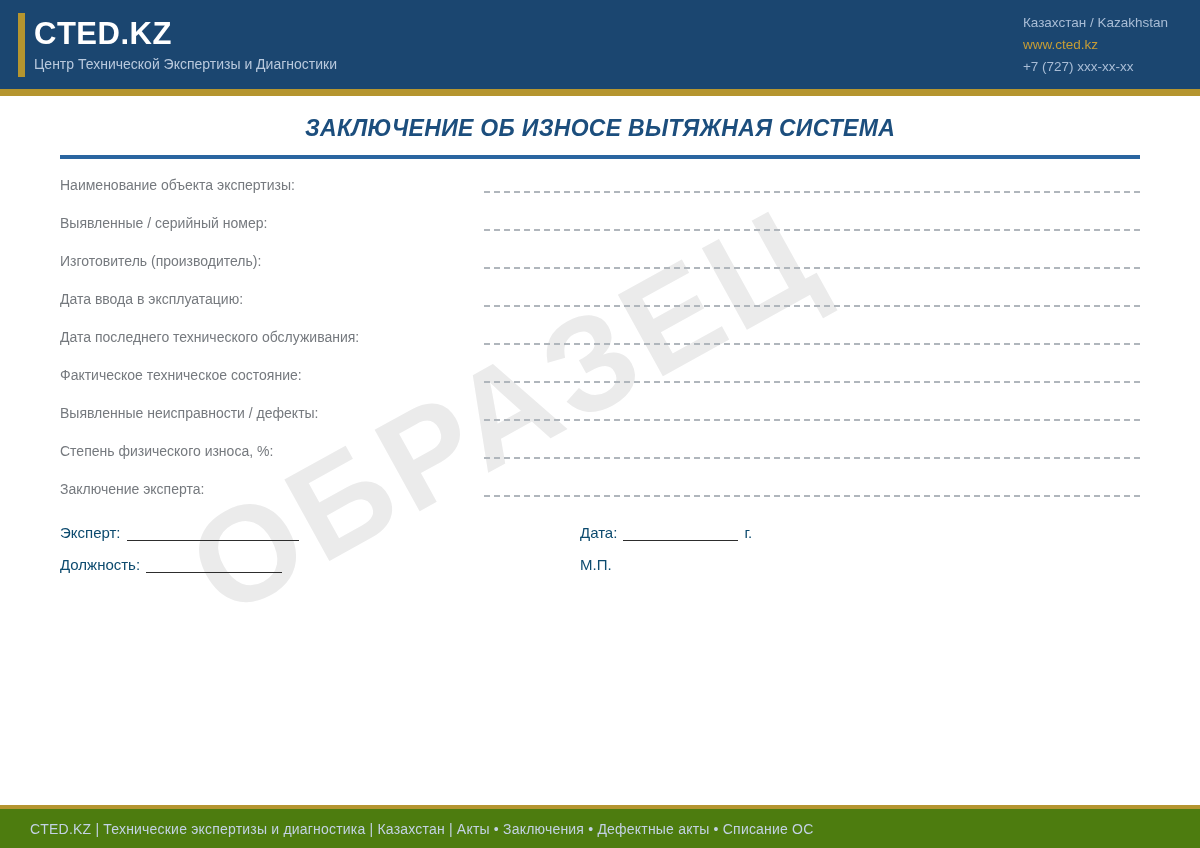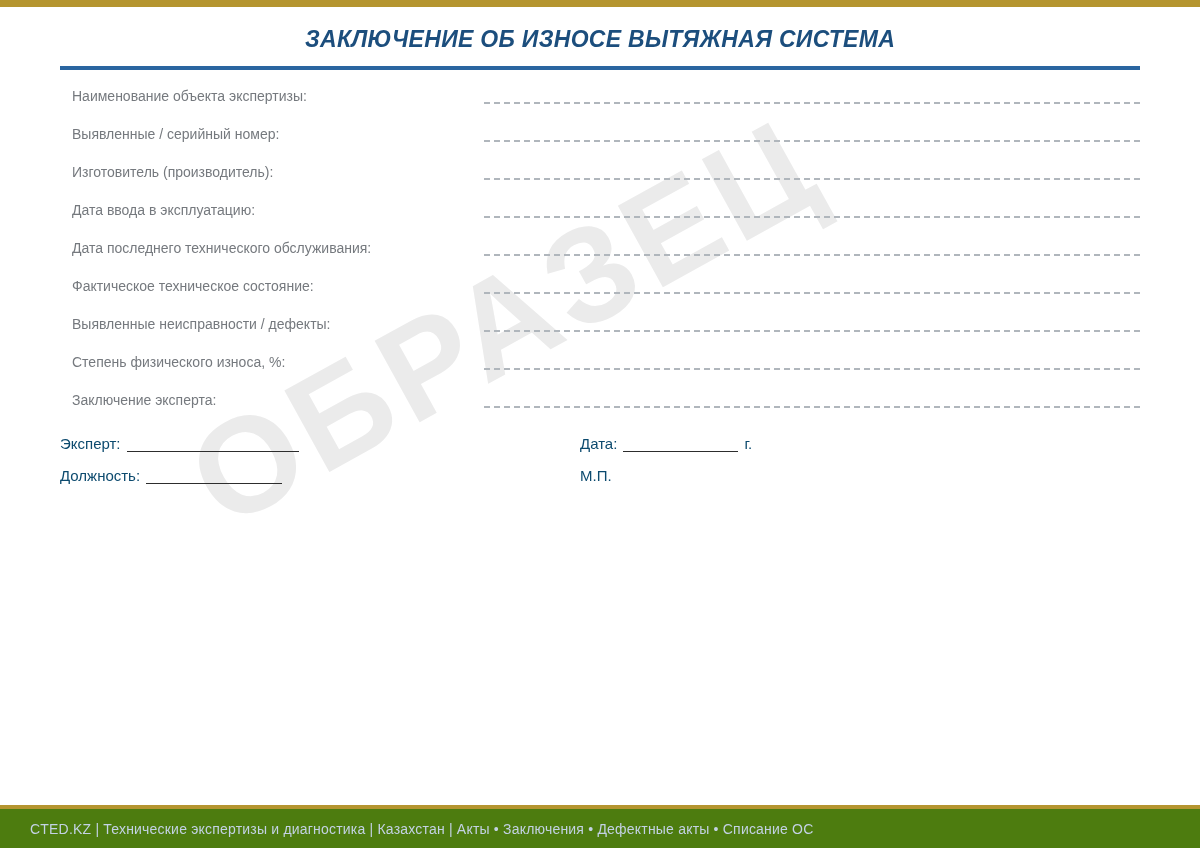--- a/index.html
+++ b/index.html
@@ -43,21 +43,21 @@
 
   .doc-title {
     position:relative; z-index:1;
     padding-top:19px; text-align:center;
     font-size:23px; font-weight:600; letter-spacing:0.3px; color:#1c4e7d;font-style:italic;
   }
   .title-rule { position:relative; z-index:1; height:4px; background:#2a65a0; margin-top:13px; }
 
   .fields { position:relative; z-index:1; margin-top:15px; }
   .field-row { position:relative; height:38px; }
-  .field-label { position:absolute; left:12px; top:3px; font-size:14px; color:#75797e; }
+  .field-label { position:absolute; left:0; top:3px; font-size:14px; color:#75797e; }
   .field-line {
     position:absolute; left:424px; right:0; top:17px; height:2px;
     background:repeating-linear-gradient(to right, #b0b6bc 0 6px, transparent 6px 10px);
   }
 
   .signature { position:relative; z-index:1; margin-top:8px; font-size:15px; color:#0c4a6e; }
   .sig-row { display:flex; height:32px; align-items:flex-start; }
   .sig-left { width:520px; }
   .blank { display:inline-block; border-bottom:1.5px solid #2d2d2d; height:15px; vertical-align:bottom; margin-left:6px; }
   .blank.expert { width:172px; }
@@ -70,20 +70,34 @@
     position:absolute; left:0; right:0; bottom:0; height:39px; background:#4d7c0f;
     display:flex; align-items:center; padding-left:30px;
     color:#c3d2e4; font-size:14px; letter-spacing:0.2px;
   }
 </style>
 </head>
 <body>
 
 <div class="page">
 
+  <div class="header">
+    <div class="logo-block">
+      <div class="gold-accent"></div>
+      <div class="logo-text">
+        <div class="brand">CTED.KZ</div>
+        <div class="subtitle">Центр Технической Экспертизы и Диагностики</div>
+      </div>
+    </div>
+    <div class="contact-block">
+      <div class="region">Казахстан / Kazakhstan</div>
+      <div class="website">www.cted.kz</div>
+      <div class="phone">+7 (727) xxx-xx-xx</div>
+    </div>
+  </div>
   <div class="gold-bar"></div>
 
   <div class="content">
 
     <div class="watermark">ОБРАЗЕЦ</div>
 
     <div class="doc-title">ЗАКЛЮЧЕНИЕ ОБ ИЗНОСЕ ВЫТЯЖНАЯ СИСТЕМА</div>
     <div class="title-rule"></div>
 
     <div class="fields">

